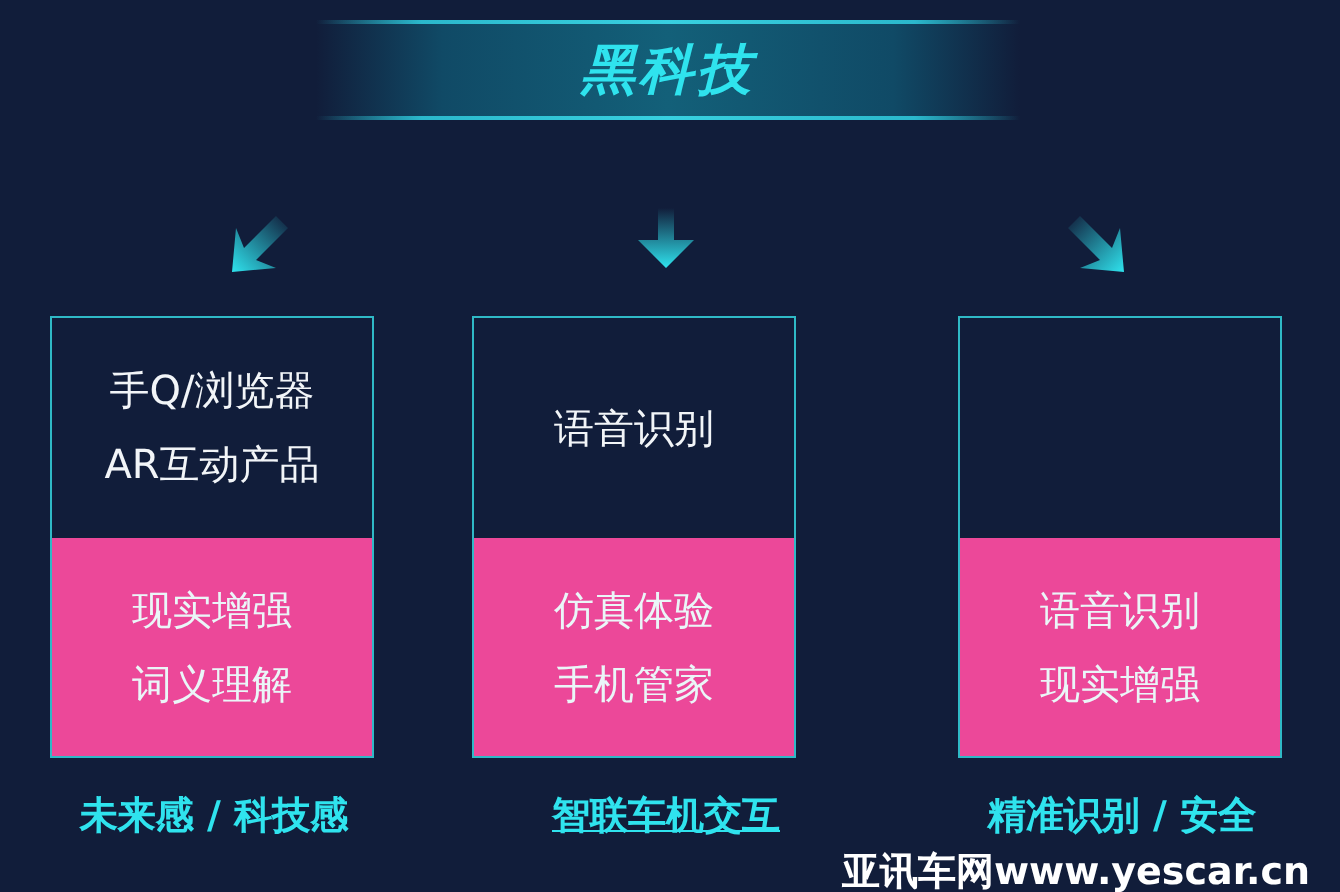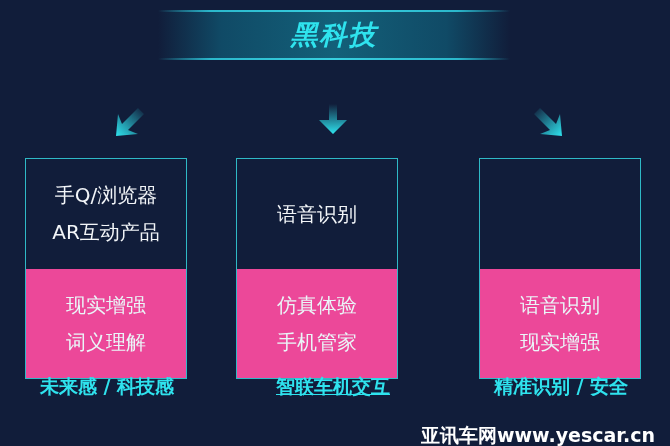--- a/index.html
+++ b/index.html
@@ -34,21 +34,21 @@
     display:flex; flex-direction:column; align-items:center; justify-content:center;
     color:#f2f5f8; font-size:20px; line-height:37px;
   }
   .card .bottom {
     position:absolute; left:0; right:0; top:110px; bottom:0;
     background:#ec4899;
     display:flex; flex-direction:column; align-items:center; justify-content:center;
     color:#eaf6f8; font-size:20px; line-height:37px;
   }
   .caption {
-    position:absolute; top:374px; color:#2fe3ee; font-size:19px; font-weight:bold;
+    position:absolute; top:395px; color:#2fe3ee; font-size:19px; font-weight:bold;
     text-align:center; white-space:nowrap;
   }
   .watermark {
     position:absolute; left:421px; top:423px; color:#ffffff; font-size:19px; font-weight:bold;
     white-space:nowrap;
   }
 </style>
 </head>
 <body>
 

